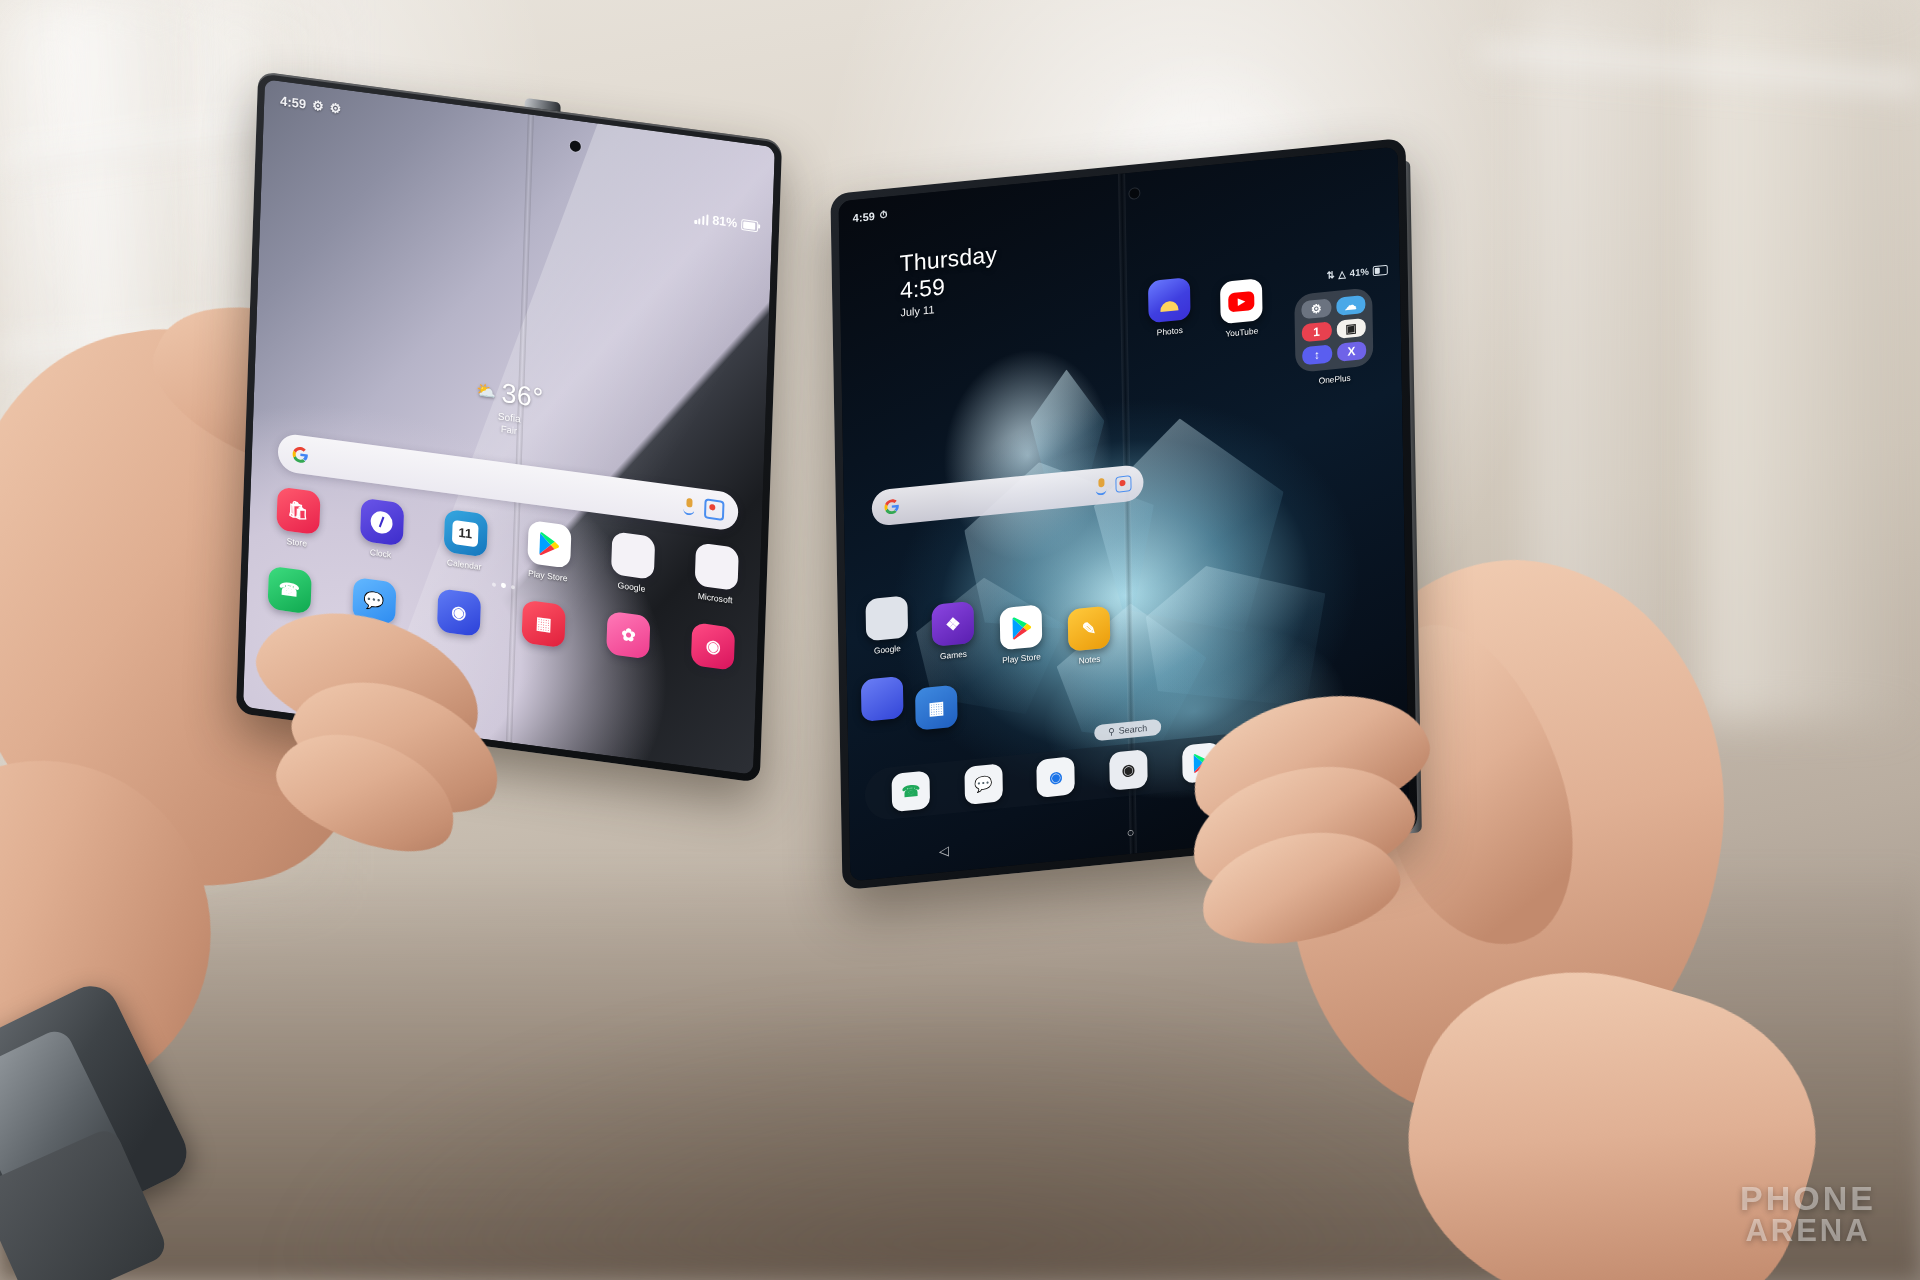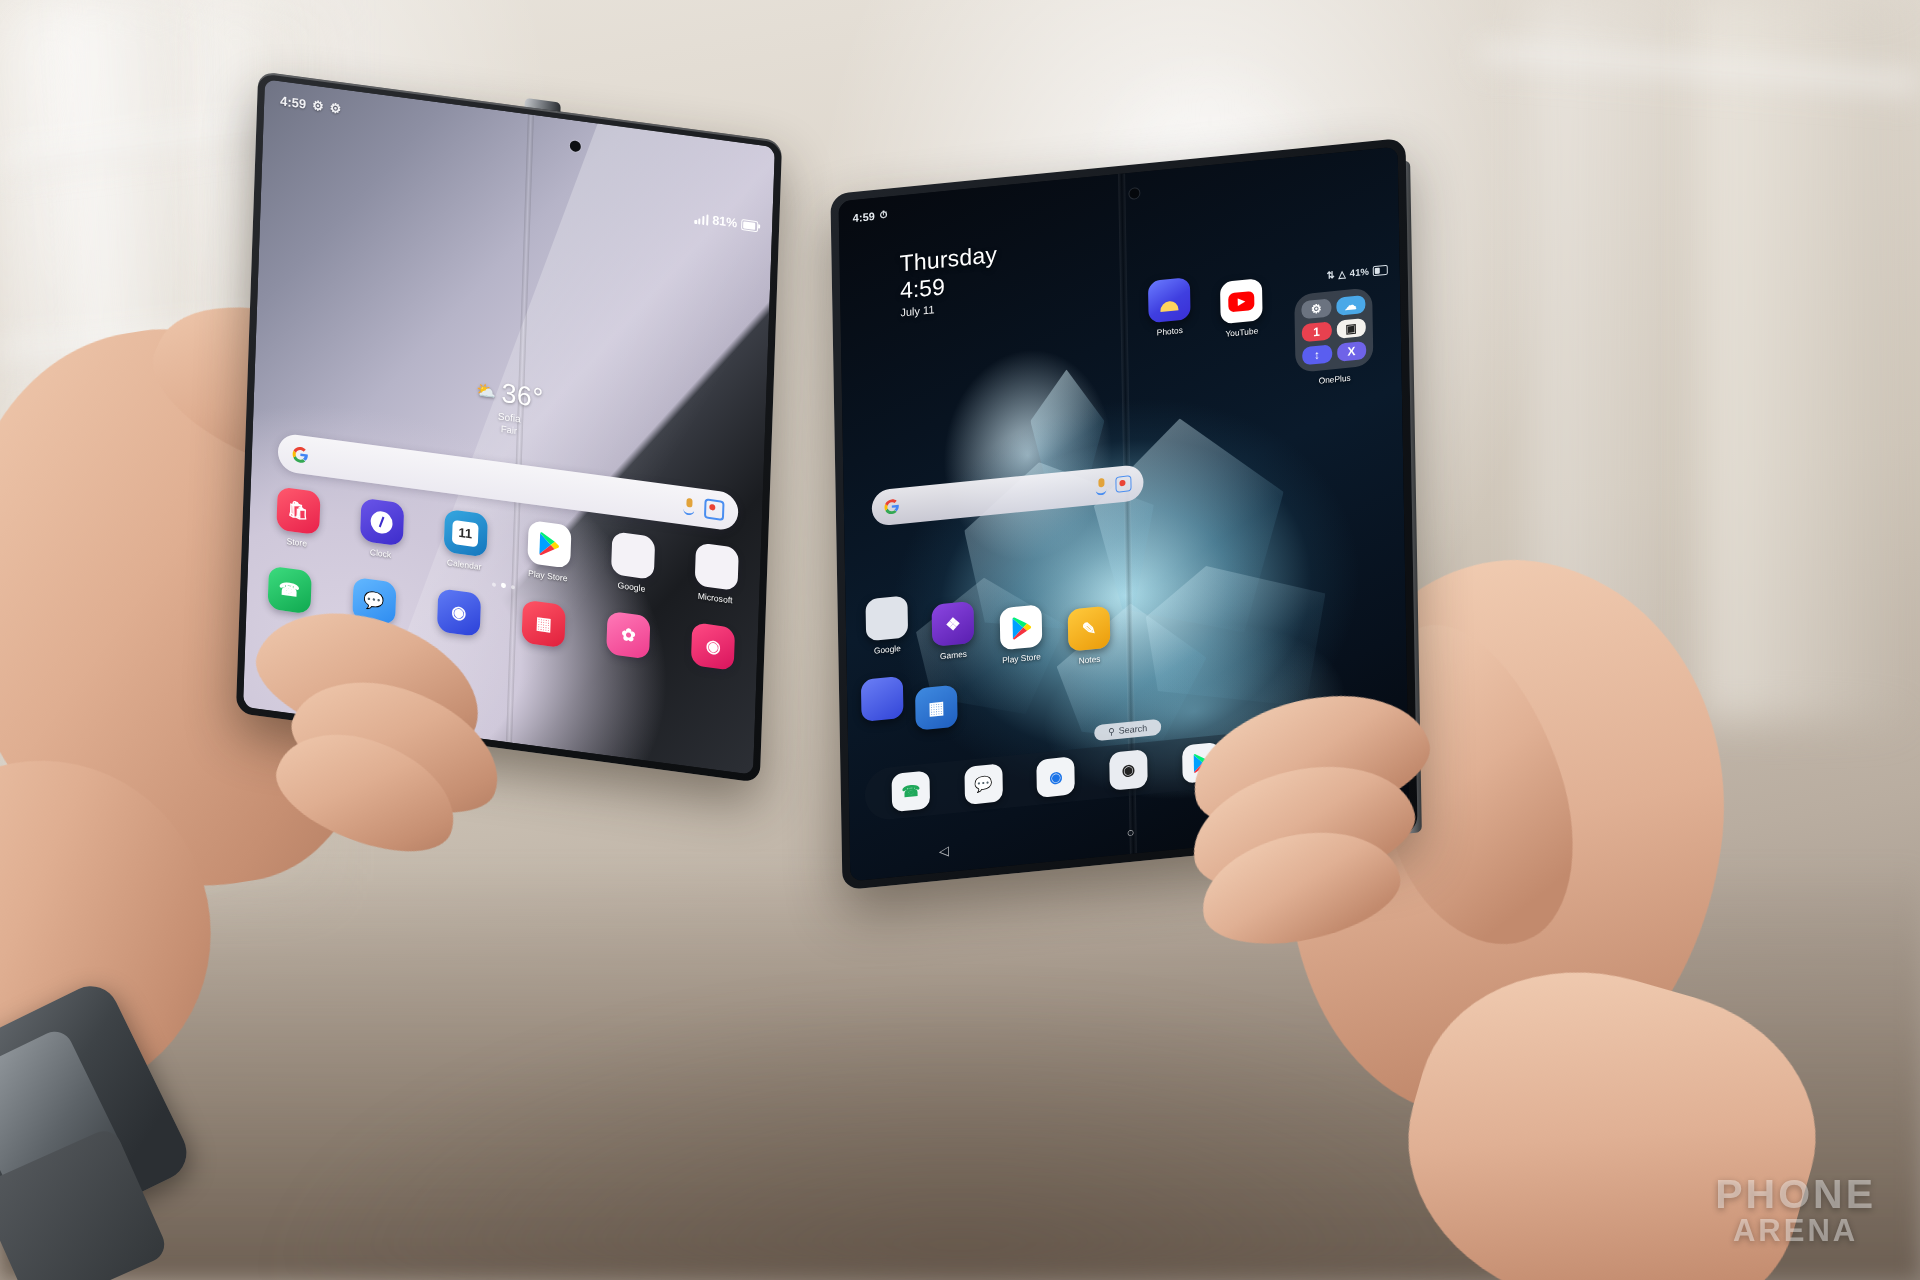--- a/index.html
+++ b/index.html
@@ -171,21 +171,21 @@
     background:rgba(20,28,40,.42);display:flex;align-items:center;justify-content:space-around;padding:0 10px;}
   .odic{width:38px;height:38px;border-radius:11px;display:flex;align-items:center;justify-content:center;color:#fff;font-size:15px;font-weight:700;box-shadow:0 2px 6px rgba(0,0,0,.4);}
   .onav{position:absolute;left:0;right:0;bottom:14px;display:flex;align-items:center;justify-content:space-around;
     color:rgba(255,255,255,.7);font-size:13px;}
   .osearchpill{position:absolute;left:50%;transform:translateX(-50%);bottom:116px;
     background:rgba(225,228,235,.9);border-radius:14px;padding:3px 14px;font-size:9px;color:#3c4550;display:flex;align-items:center;gap:4px;}
 
   
   .wm{position:absolute;right:44px;bottom:34px;text-align:center;color:rgba(255,255,255,.42);
     font-weight:800;letter-spacing:3px;line-height:1.0;text-shadow:0 2px 6px rgba(0,0,0,.3);}
-  .wm .w1{font-size:41px;}
+  .wm .w1{font-size:34px;}
   .wm .w2{font-size:31px;}
   .glow{position:absolute;left:1060px;top:60px;width:300px;height:220px;border-radius:50%;
     background:radial-gradient(circle, rgba(255,255,255,.55), rgba(255,255,255,0) 70%);filter:blur(18px);}
 </style>
 </head>
 <body>
 
 <div class="stage">
 
   <div class="bg"></div>

